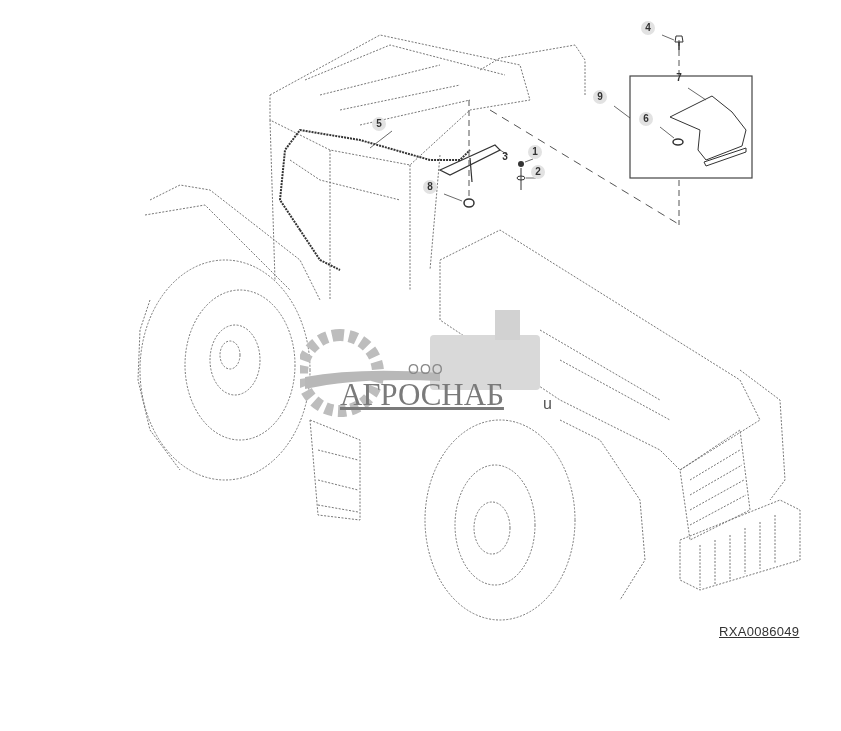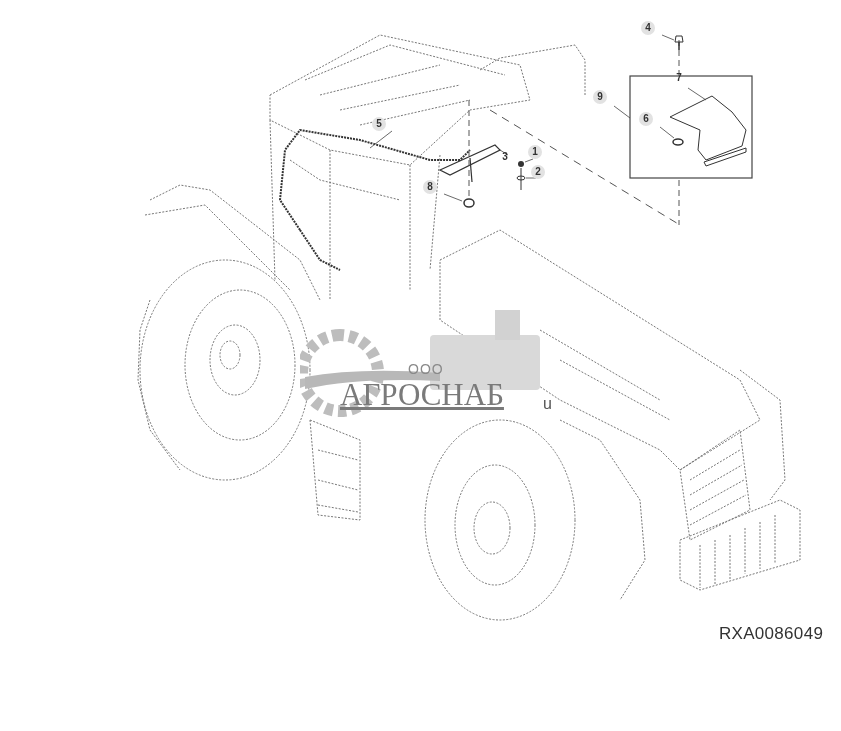--- a/index.html
+++ b/index.html
@@ -4,22 +4,22 @@
 <style>
   html, body { margin:0; padding:0; background:#ffffff; }
   body { width:841px; height:731px; position:relative; overflow:hidden;
          font-family:"Liberation Sans", sans-serif; }
   #stage { position:absolute; left:0; top:0; width:841px; height:731px; }
   svg.drawing { position:absolute; left:0; top:0; }
   .callout { position:absolute; width:14px; height:14px; border-radius:50%;
              background:#e2e2e2; color:#333; font-size:10px; font-weight:bold;
              line-height:14px; text-align:center; }
   .callout.plain { background:transparent; }
-  .fig-id { position:absolute; left:719px; top:624px; font-size:17px; color:#333;
-            letter-spacing:0.3px; }
+  .fig-id { position:absolute; left:719px; top:624px; font-size:13px; color:#333;
+            letter-spacing:0.3px;text-decoration:underline; }
   .logo { position:absolute; left:300px; top:305px; width:270px; height:130px; }
   .logo-ooo { position:absolute; left:108px; top:56px; font-size:14px; color:#8a8a8a;
               letter-spacing:1px; }
   .logo-name { position:absolute; left:40px; top:72px; font-family:"Liberation Serif", serif;
                font-size:31px; color:#7a7a7a; letter-spacing:0px;text-decoration:underline; }
   .logo-u { position:absolute; left:243px; top:90px; font-size:16px; color:#555; }
 </style>
 </head>
 <body>
 

